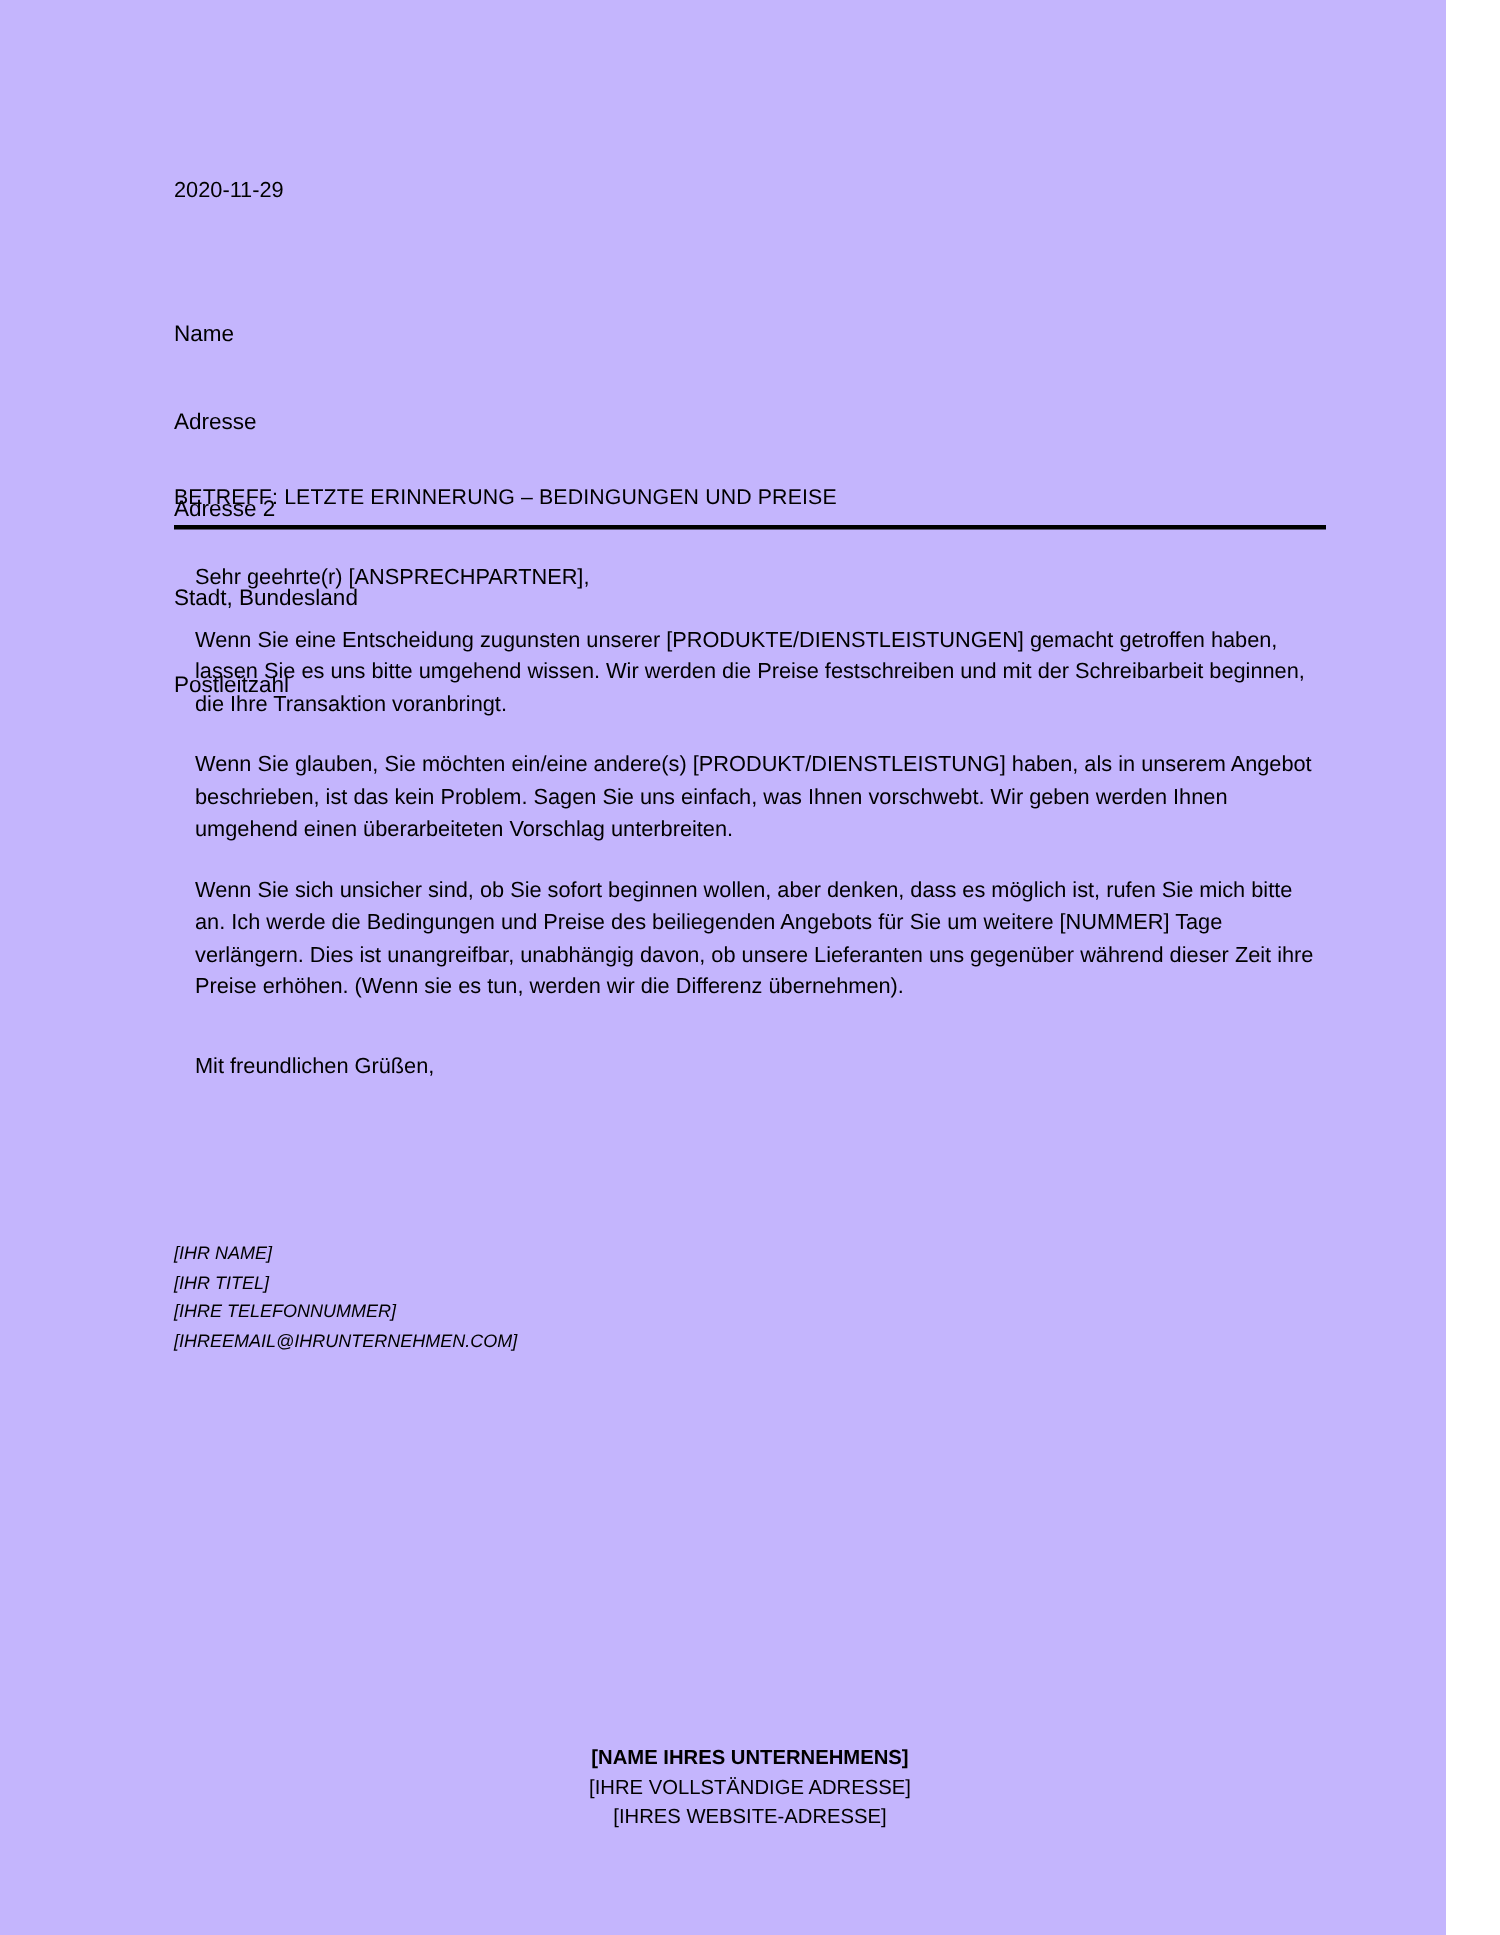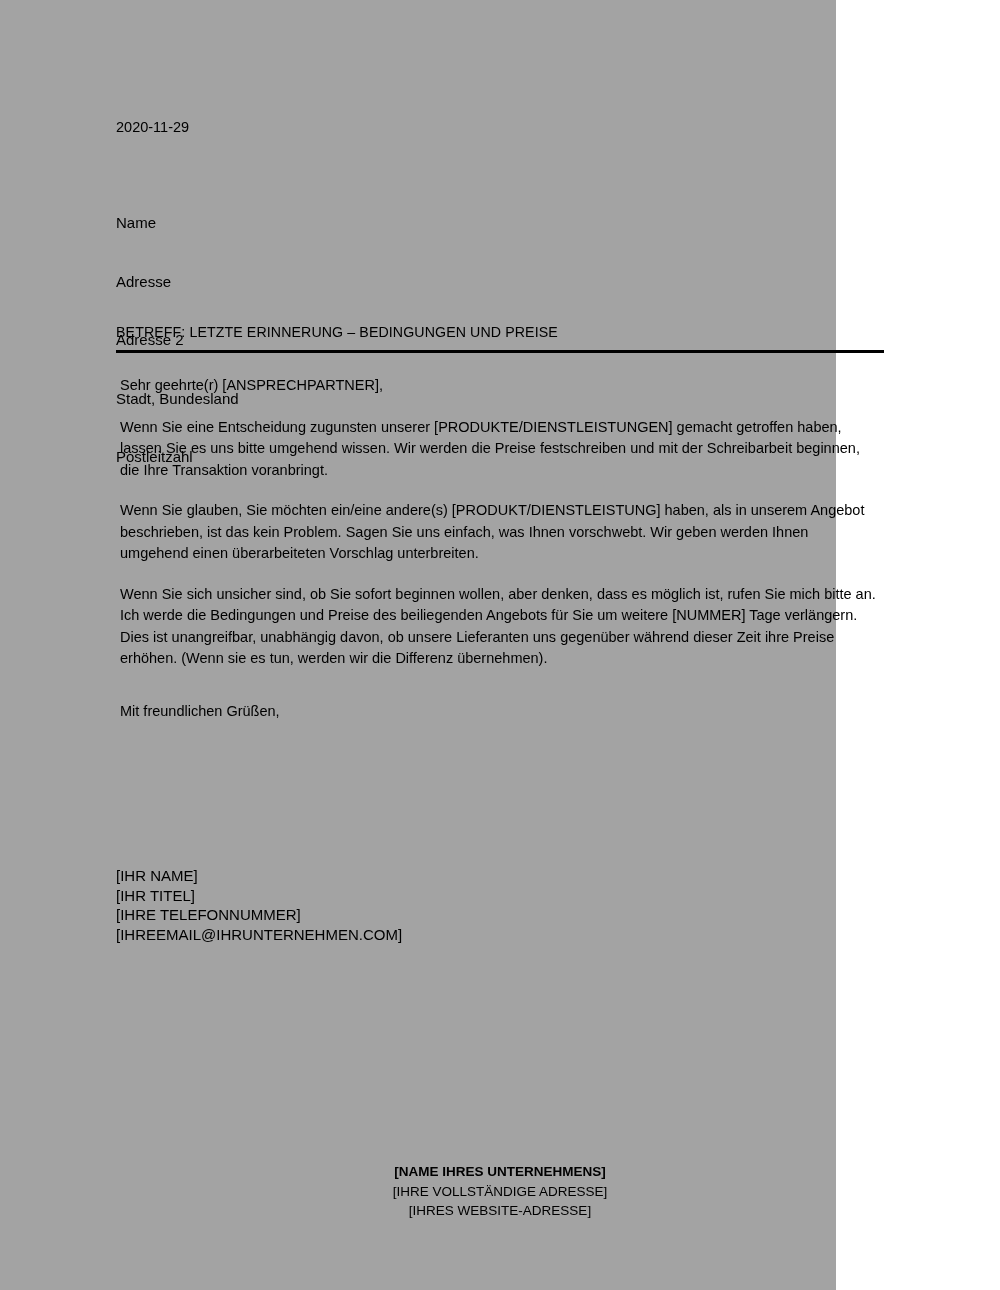--- a/index.html
+++ b/index.html
@@ -12,23 +12,23 @@
     height: 1290px;
     font-family: "Liberation Sans", sans-serif;
     color: #000000;
     position: relative;
     overflow: hidden;
   }
   .page {
     position: absolute;
     top: 0;
     left: 0;
-    width: 836px;
+    width: 964px;
     height: 1290px;
-    background: #a3a3a3;
+    background: #c4b5fd;
   }
   .content {
     position: absolute;
     left: 116px;
     top: 0;
     width: 768px;
   }
   .date {
     position: absolute;
     top: 117px;
@@ -65,35 +65,36 @@
   }
   .body {
     position: absolute;
     top: 375px;
     left: 0;
     width: 762px;
     font-size: 14.5px;
     line-height: 21.5px;
   }
   .body p {
-    margin: 0 0 19px 4px;
+    margin: 0 0 19px 14px;
   }
   .body p.salutation {
     margin-bottom: 20px;
   }
   .body p.closing {
     margin-top: 31px;
     margin-bottom: 0;
   }
   .signature {
     position: absolute;
-    top: 866px;
+    top: 826px;
     left: 0;
-    font-size: 15px;
+    font-size: 12px;
     line-height: 19.5px;
+    font-style: italic;
   }
   .footer {
     position: absolute;
     top: 1162px;
     left: 0;
     width: 768px;
     text-align: center;
     font-size: 13.5px;
     line-height: 19.5px;
   }

